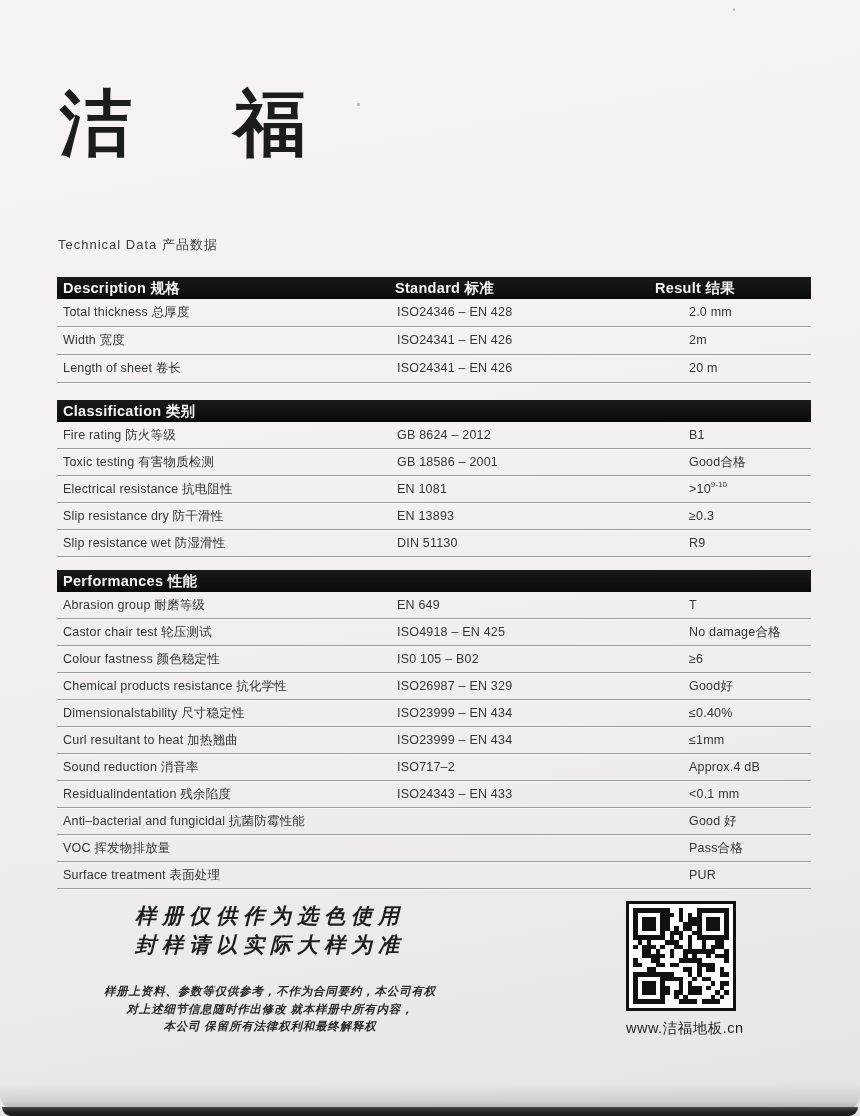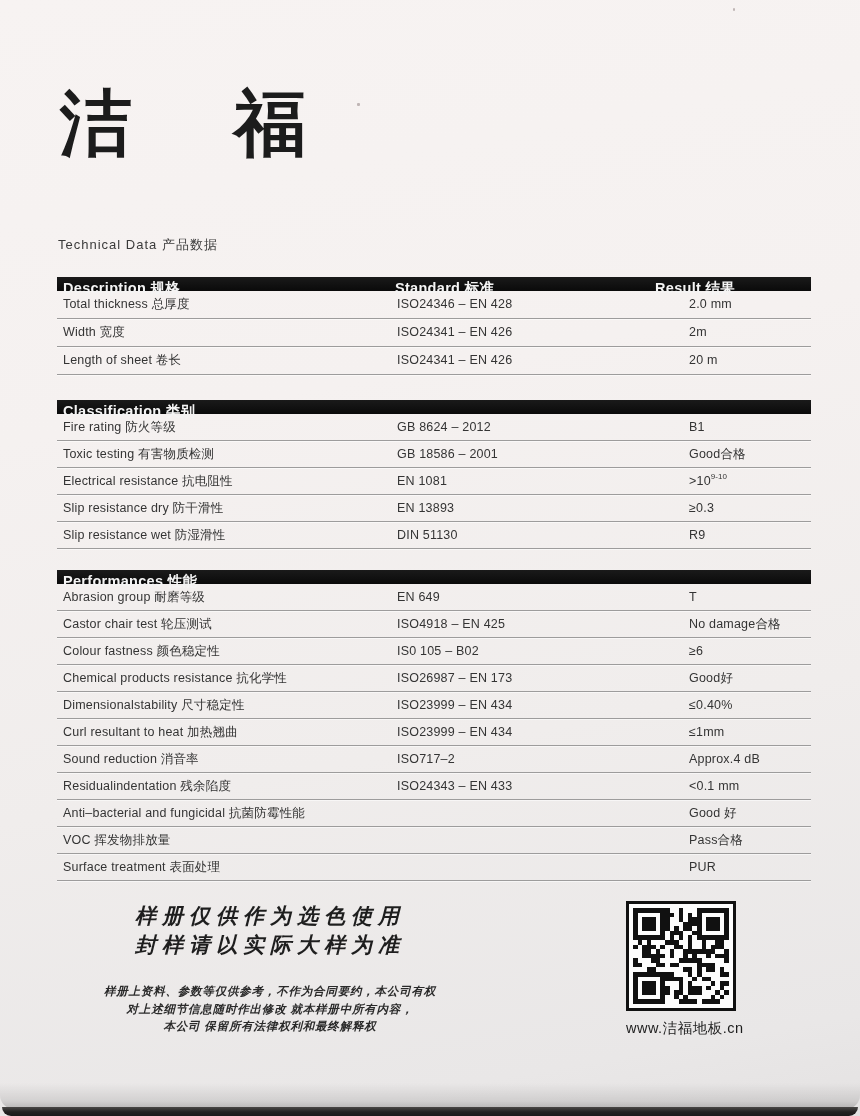--- a/index.html
+++ b/index.html
@@ -28,21 +28,21 @@
     font-family:Liberation Serif, serif;
     font-size:72px;font-weight:600;color:#1c1c1c;
     letter-spacing:42px;line-height:1;white-space:nowrap;
   }
   .doc-title{
     position:absolute;left:58px;top:236px;
     font-size:13px;color:#3a3a3a;letter-spacing:1px;white-space:nowrap;
   }
   .tbl{position:absolute;left:57px;width:754px;}
   .tbl-bar{
-    position:relative;height:14px;
+    position:relative;height:22px;
     background:linear-gradient(180deg,#1a1a1a,#0a0a0a);
     color:#f4f4f4;font-weight:bold;font-size:14.5px;line-height:22px;
     letter-spacing:0.3px;
   }
   .tbl-bar .c1{position:absolute;left:6px;top:0;}
   .tbl-bar .c2{position:absolute;left:338px;top:0;}
   .tbl-bar .c3{position:absolute;left:598px;top:0;}
   .row{
     position:relative;
     border-bottom:1px solid #9d9c9c;
@@ -157,21 +157,21 @@
       <span class="c2">ISO4918 – EN 425</span>
       <span class="c3">No damage合格</span>
     </div>
     <div class="row h26">
       <span class="c1">Colour fastness  颜色稳定性</span>
       <span class="c2">IS0 105  – B02</span>
       <span class="c3">≥6</span>
     </div>
     <div class="row h26">
       <span class="c1">Chemical products resistance   抗化学性</span>
-      <span class="c2">ISO26987 – EN 173</span>
+      <span class="c2">ISO26987 – EN 329</span>
       <span class="c3">Good好</span>
     </div>
     <div class="row h26">
       <span class="c1">Dimensionalstability   尺寸稳定性</span>
       <span class="c2">ISO23999 – EN 434</span>
       <span class="c3">≤0.40%</span>
     </div>
     <div class="row h26">
       <span class="c1">Curl resultant to heat  加热翘曲</span>
       <span class="c2">ISO23999 – EN 434</span>

